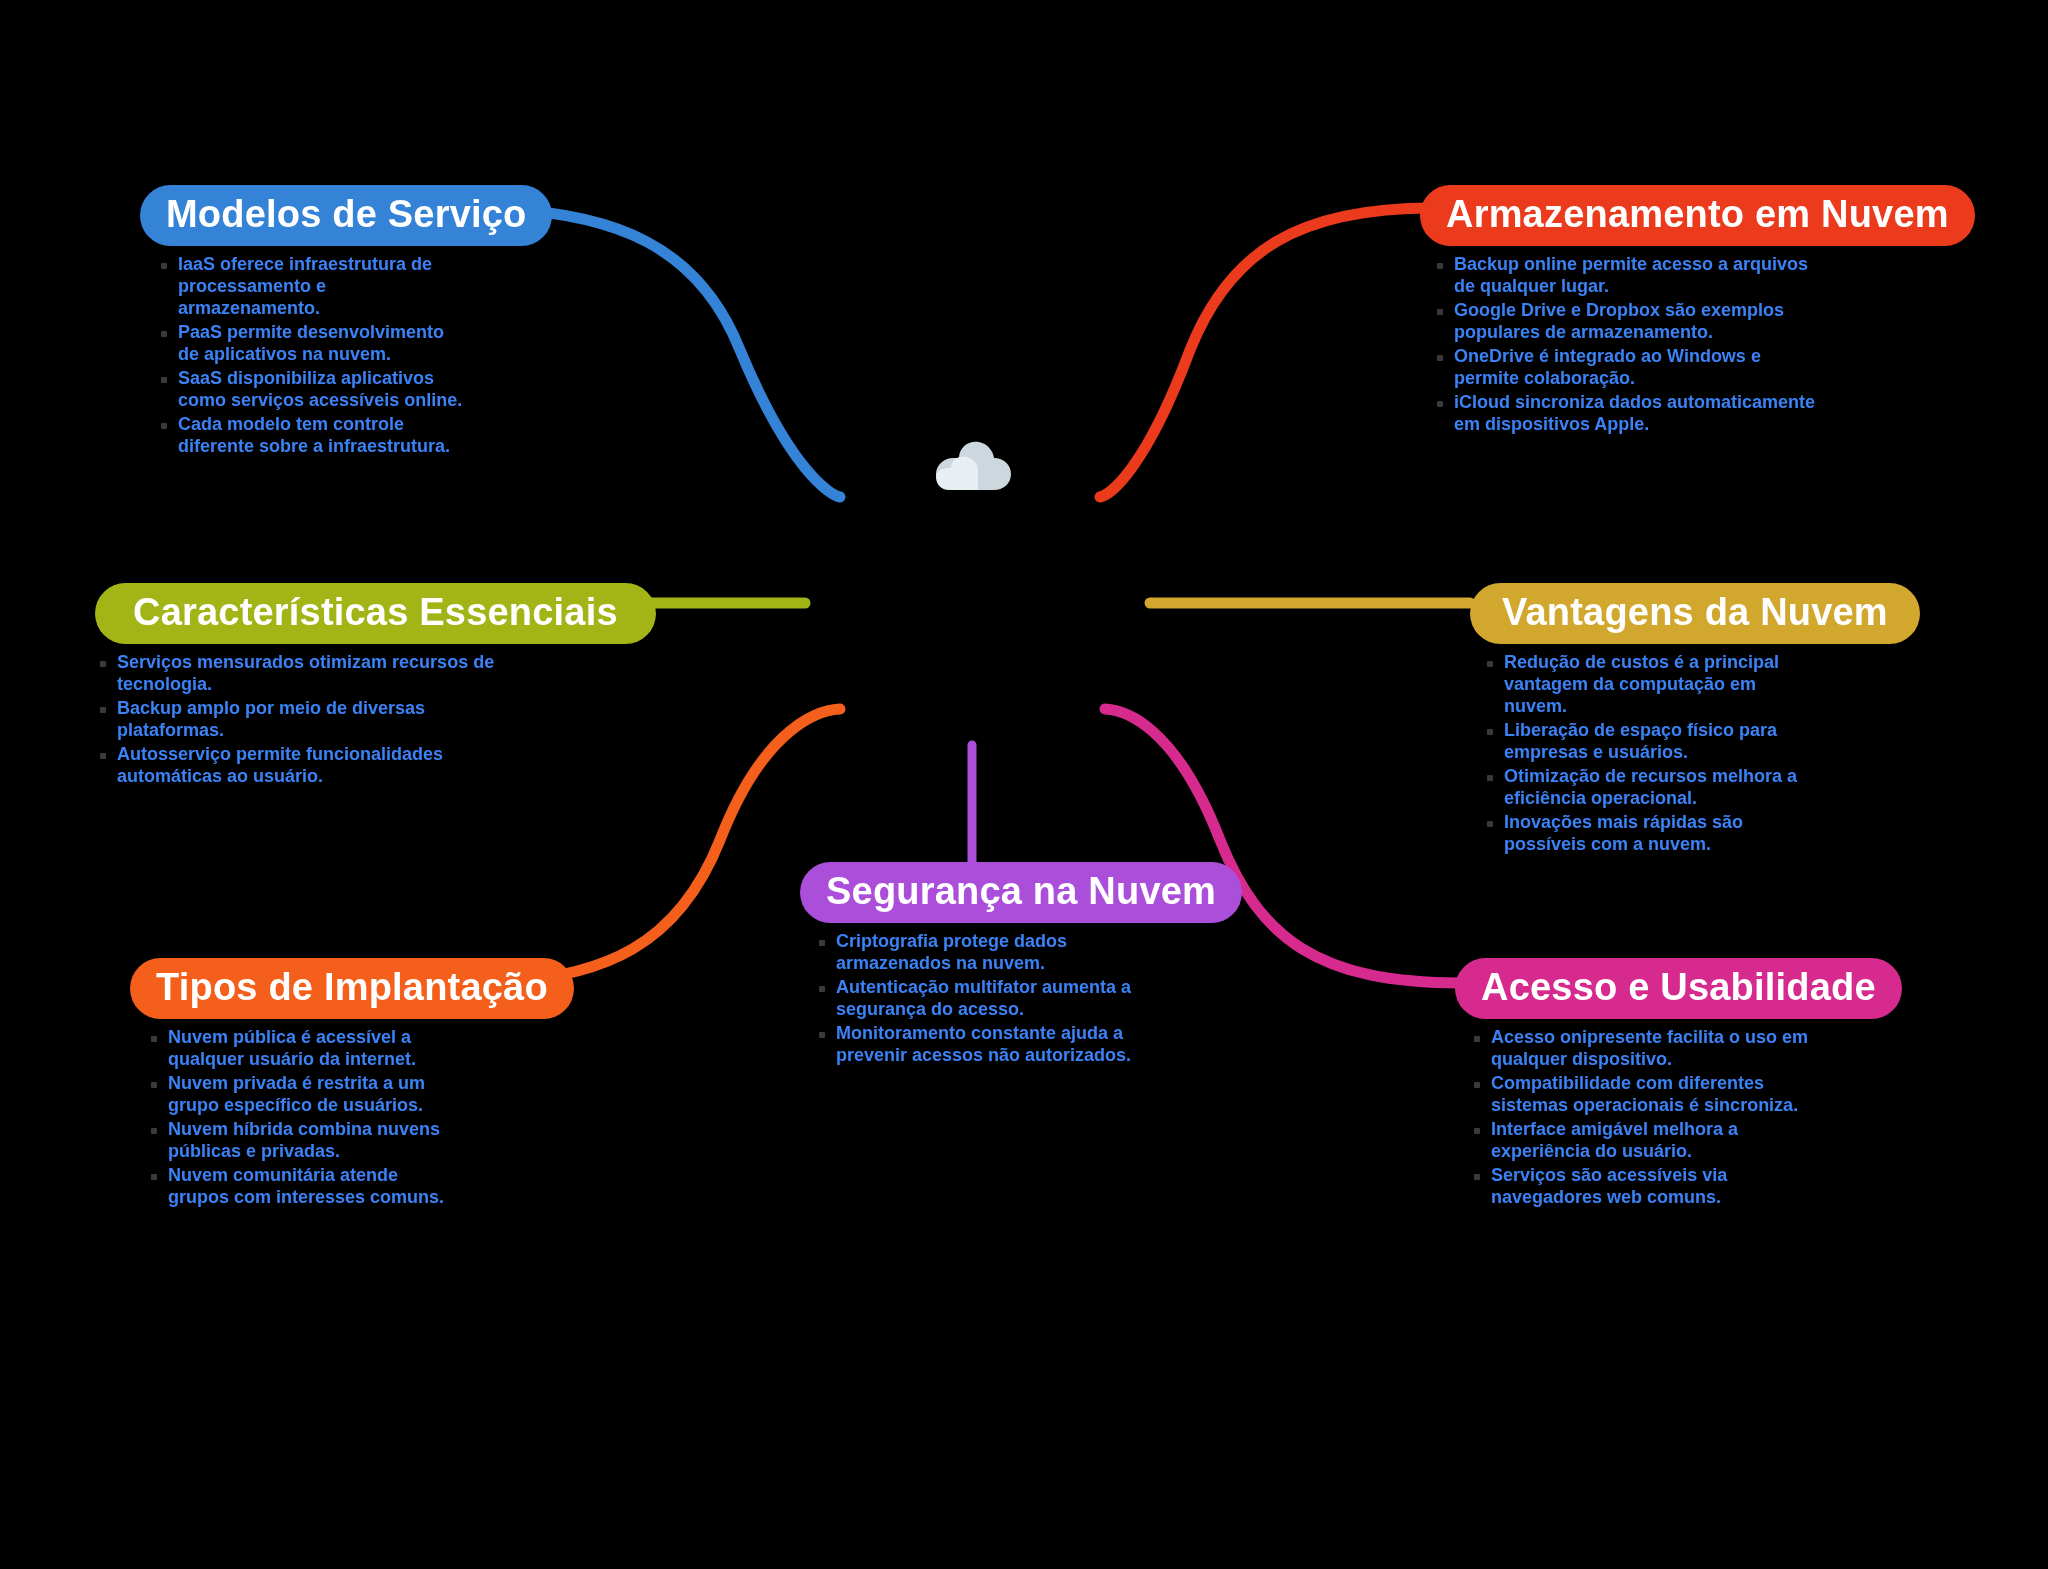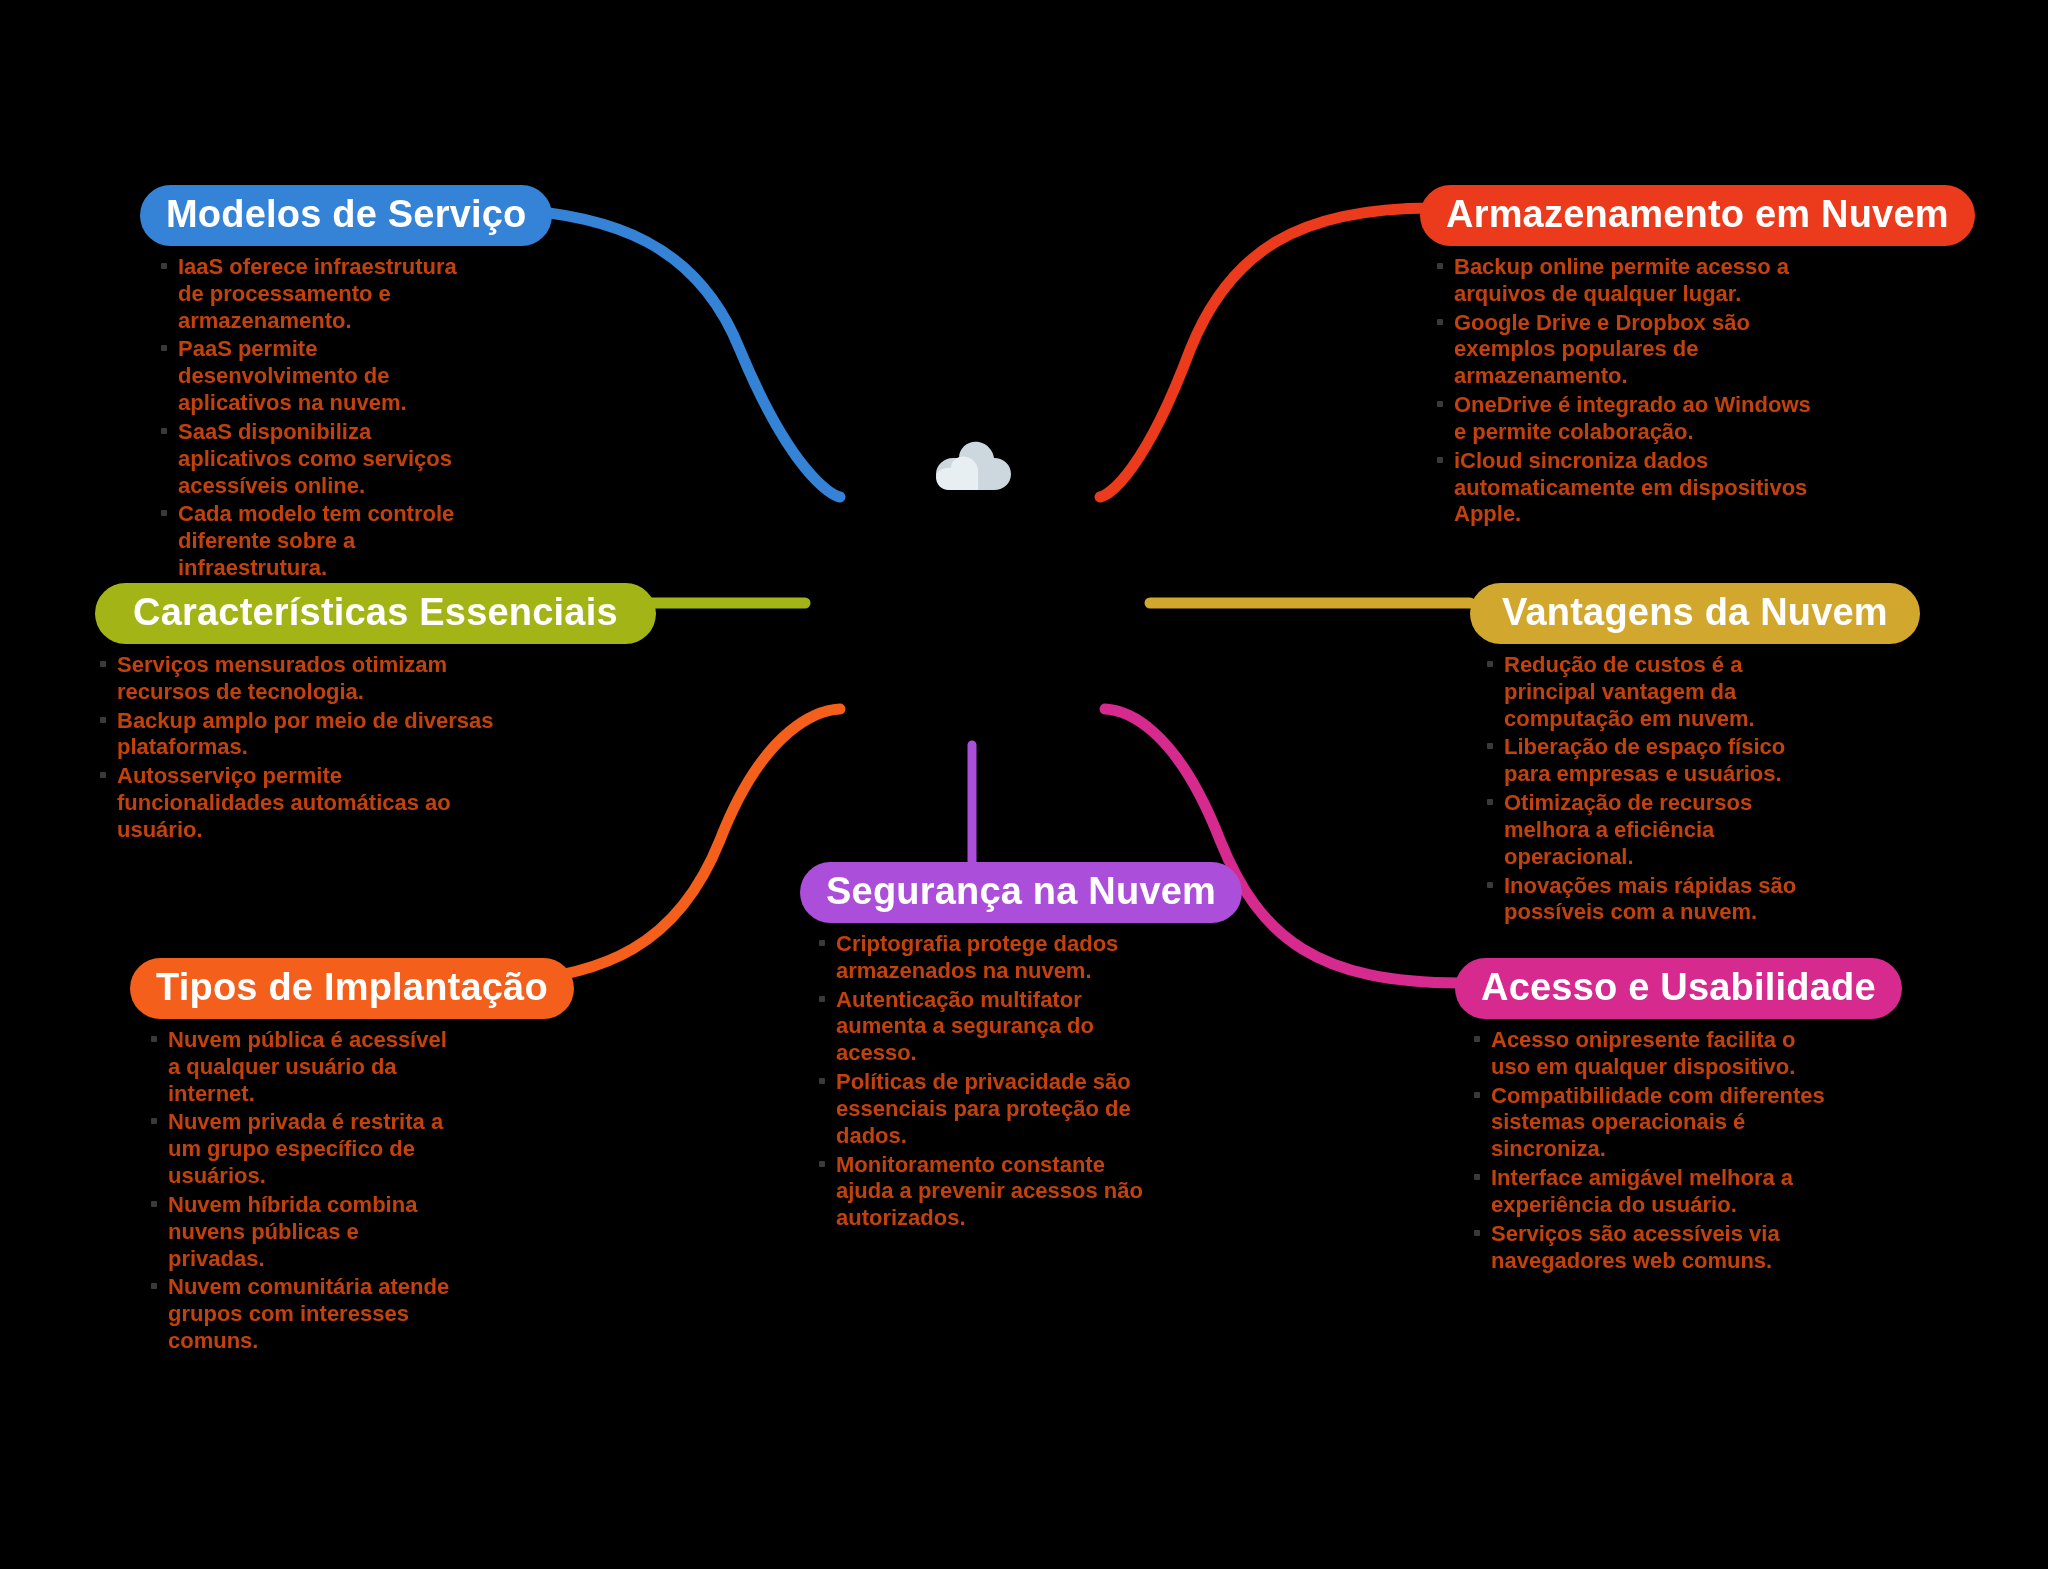--- a/index.html
+++ b/index.html
@@ -20,22 +20,22 @@
     font-weight:bold;
     font-size:38px;
     letter-spacing:.2px;
     line-height:1.0;
     white-space:nowrap;
   }
   .bullets{
     margin:8px 0 0 0;
     padding:0;
     list-style:none;
-    color:#c2410c;
-    font-size:22px;
+    color:#3b82f6;
+    font-size:18px;
     font-weight:bold;
     line-height:1.22;
   }
   .bullets li{
     position:relative;
     padding-left:22px;
     margin-bottom:2px;
   }
   .bullets li:before{
     content:"";
@@ -147,21 +147,20 @@
       <li>Nuvem híbrida combina nuvens públicas e privadas.</li>
       <li>Nuvem comunitária atende grupos com interesses comuns.</li>
     </ul>
   </div>
 
   <div class="node" id="n-seguranca">
     <div class="pill" style="background: rgb(171, 79, 219);">Segurança na Nuvem</div>
     <ul class="bullets">
       <li>Criptografia protege dados armazenados na nuvem.</li>
       <li>Autenticação multifator aumenta a segurança do acesso.</li>
-      <li>Políticas de privacidade são essenciais para proteção de dados.</li>
       <li>Monitoramento constante ajuda a prevenir acessos não autorizados.</li>
     </ul>
   </div>
 
   <div class="node" id="n-acesso">
     <div class="pill" style="background: rgb(214, 42, 142);">Acesso e Usabilidade</div>
     <ul class="bullets">
       <li>Acesso onipresente facilita o uso em qualquer dispositivo.</li>
       <li>Compatibilidade com diferentes sistemas operacionais é sincroniza.</li>
       <li>Interface amigável melhora a experiência do usuário.</li>

